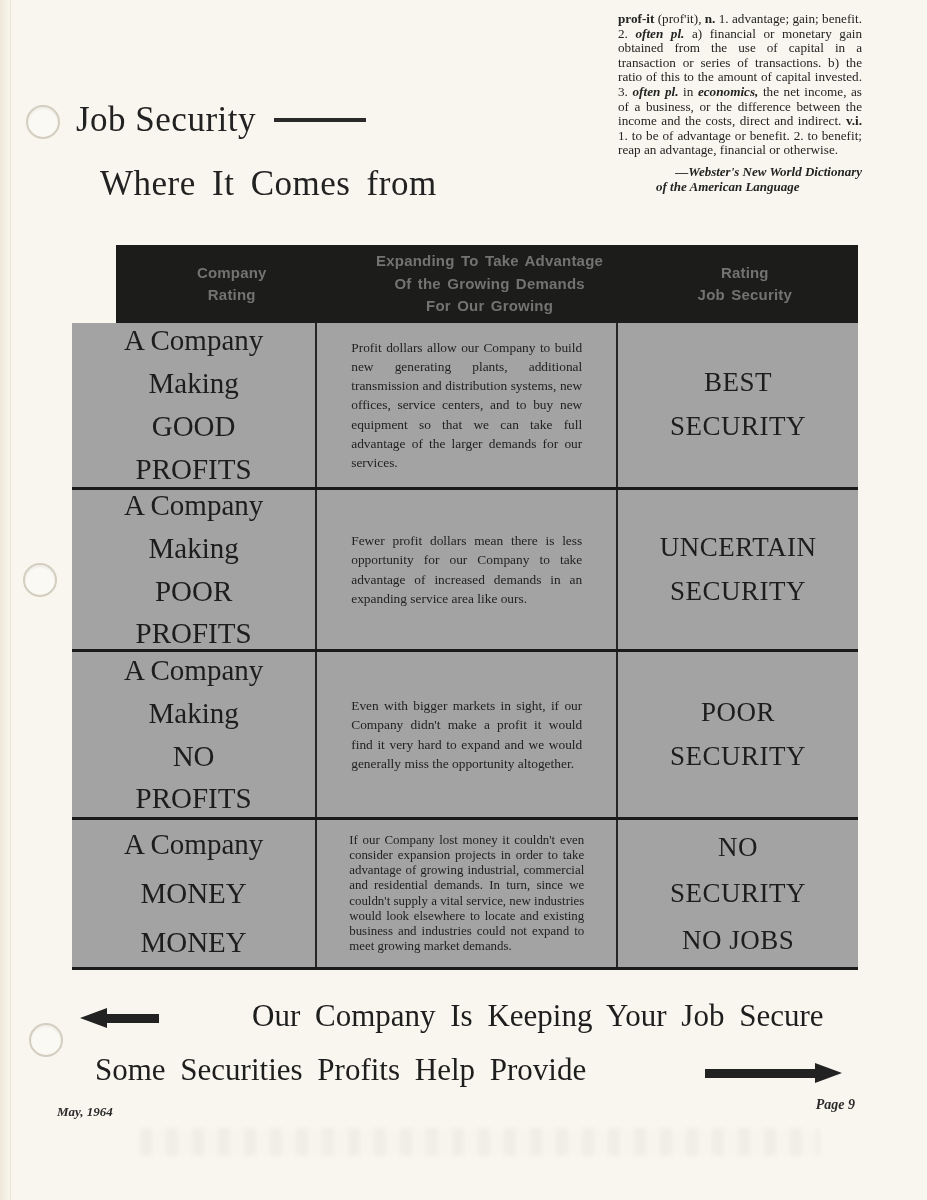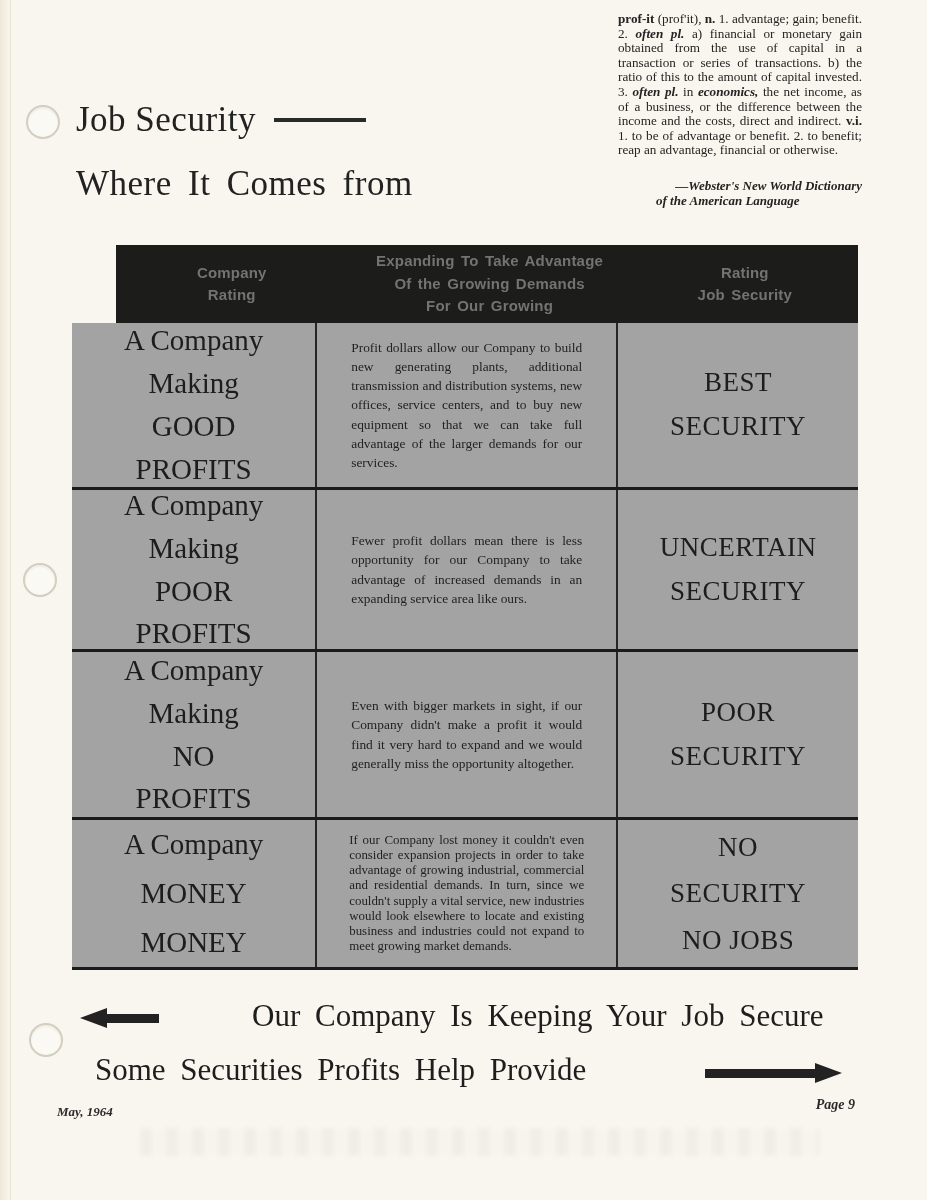--- a/index.html
+++ b/index.html
@@ -25,28 +25,28 @@
   .hole-2{left:23px;top:563px;}
   .hole-3{left:29px;top:1023px;}
 
   
   .dictionary{
     position:absolute;left:618px;top:12px;width:244px;
     font-size:13.2px;line-height:14.6px;text-align:justify;color:#242424;
   }
   .dictionary b{font-weight:bold;}
   .dictionary b.it{font-style:italic;}
-  .dict-attr{font-weight:bold;font-style:italic;margin-top:20px;font-size:13px;line-height:15px;}
+  .dict-attr{font-weight:bold;font-style:italic;margin-top:6px;font-size:13px;line-height:15px;}
   .dict-attr .a1{text-align:right;}
   .dict-attr .a2{padding-left:38px;}
 
   
   .title{position:absolute;left:76px;top:100px;font-size:35px;color:#222;letter-spacing:0.5px;}
   .title .t-line{white-space:nowrap;}
-  .title .t-line2{margin-top:24px;word-spacing:7px;}
+  .title .t-line2{margin-top:24px;word-spacing:7px;margin-left:24px;}
   .title-dash{display:inline-block;width:92px;height:4px;background:#2a2a2a;vertical-align:middle;margin-left:18px;margin-top:-6px;}
 
   
   .jtable{position:absolute;left:72px;top:245px;width:786px;}
   .thead{
     display:flex;align-items:center;height:78px;background:#1c1c1a;
     color:#737373;font-family:"Liberation Sans", sans-serif;font-weight:bold;
     font-size:15px;line-height:1.5;text-align:center;letter-spacing:0.2px;word-spacing:2px;margin-left:44px;
   }
   .thead .hcell{display:flex;flex-direction:column;justify-content:center;}

